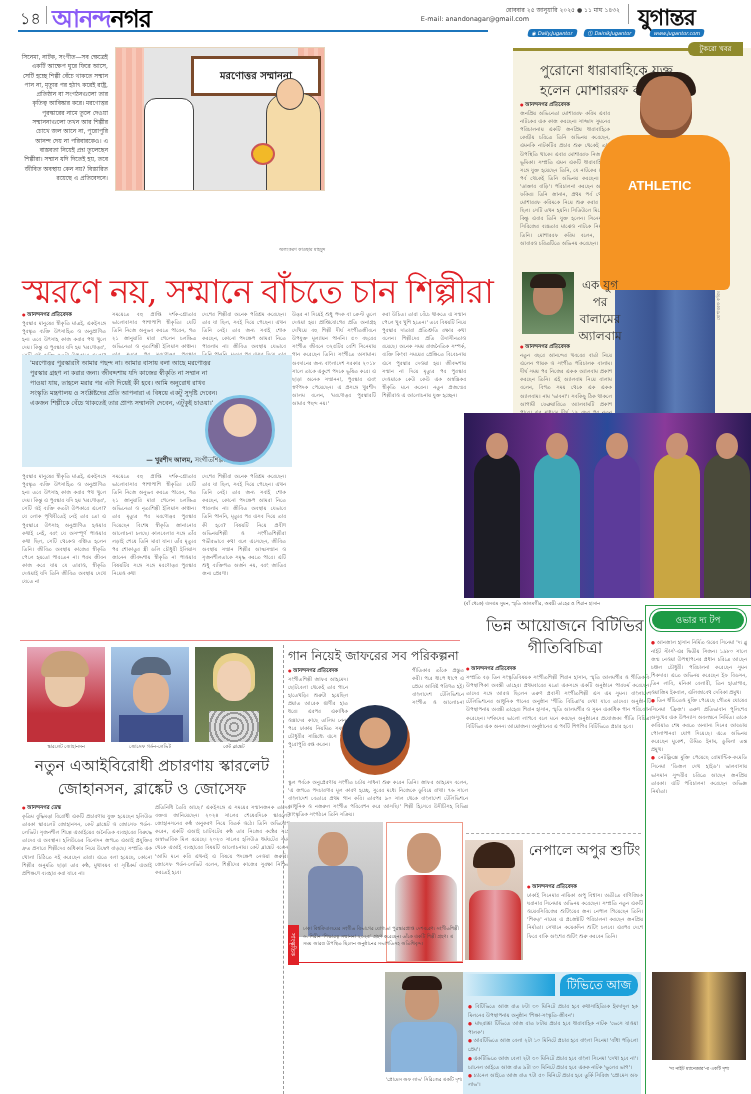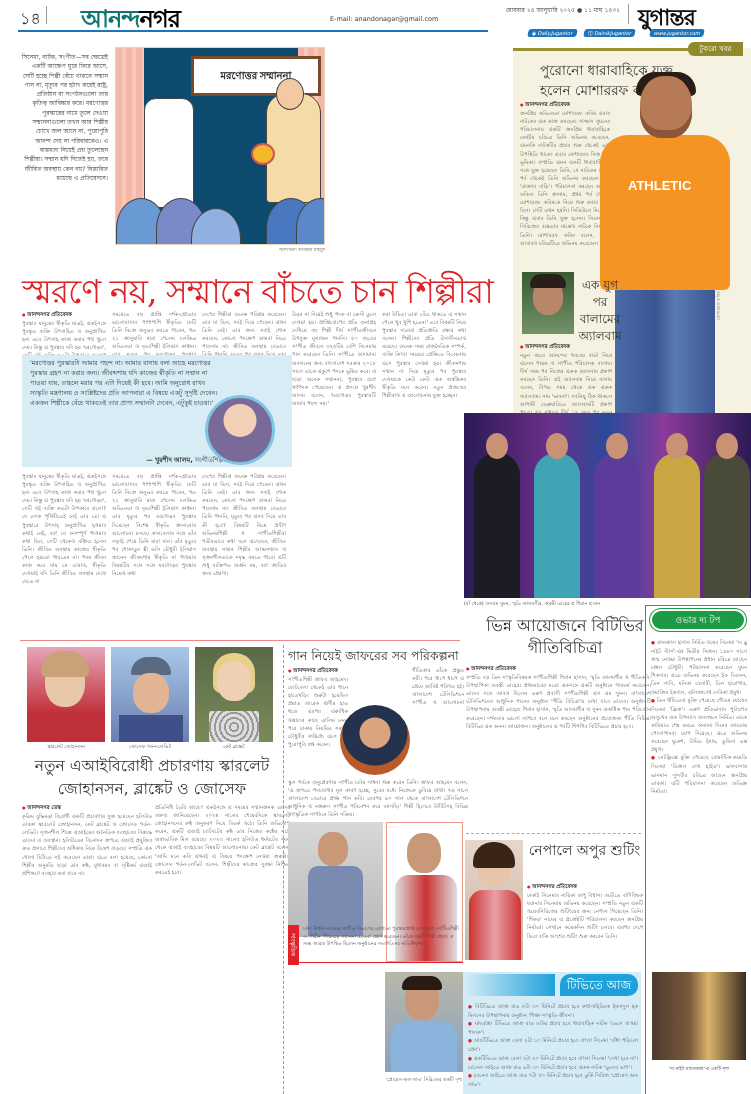--- a/index.html
+++ b/index.html
@@ -3,32 +3,32 @@
 <meta charset="utf-8">
 <style>
   * { box-sizing: border-box; margin: 0; padding: 0; }
   body { width: 751px; height: 1094px; background: #fff; font-family: "DejaVu Sans", sans-serif; color: #333; position: relative; overflow: hidden; }
   .abs { position: absolute; }
   
   .masthead { left: 0; top: 0; width: 691px; height: 38px; }
   .page-no { left: 20px; top: 6px; font-size: 16px; color: #333; }
   .sec-divider { left: 46px; top: 6px; width: 1px; height: 18px; background: #999; }
   .sec-title { left: 52px; top: 0px; font-size: 24px; font-weight: bold; letter-spacing: -1px; }
-  .sec-title .p1 { color: #0f766e; margin-left: 29px; }
+  .sec-title .p1 { color: #8b5cf6; }
   .sec-title .p2 { color: #000000; }
   .header-rule { left: 18px; top: 30px; width: 470px; height: 2px; background: #1c75bc; }
   .date-line { left: 330px; top: 5px; width: 290px; text-align: right; font-size: 6px; color: #444; }
-  .email-line { left: 330px; top: 15px; width: 290px; text-align: left; font-size: 6.5px; color: #444; }
+  .email-line { left: 330px; top: 15px; width: 290px; text-align: center; font-size: 6.5px; color: #444; }
   .logo-div { left: 628px; top: 4px; width: 1px; height: 20px; background: #999; }
   .logo { left: 638px; top: 0px; font-size: 22px; font-weight: bold; color: #111; font-family: "DejaVu Serif", serif; letter-spacing: -1px; }
   .social { top: 29px; height: 8px; font-size: 5px; color: #fff; background: #1c75bc; border-radius: 3px; padding: 1px 4px; line-height: 6px; transform: skewX(-12deg); }
   
   .intro { left: 20px; top: 52px; width: 88px; font-size: 6px; line-height: 9.3px; text-align: right; color: #444; }
   
-  .cartoon { left: 115px; top: 47px; width: 210px; height: 198px; background: #0c4a6e; overflow: hidden; border: 1px solid #e6d4bb; font-family: Liberation Serif, serif; }
+  .cartoon { left: 115px; top: 47px; width: 210px; height: 144px; background: #e5e5e5; overflow: hidden; border: 1px solid #e6d4bb; }
   .curtain { left: 0; top: 0; width: 28px; height: 198px; background: repeating-linear-gradient(90deg, #f4b7a5 0 6px, #f8c8b8 6px 10px); }
   .curtain.r { left: 182px; }
   .banner { left: 75px; top: 8px; width: 130px; height: 40px; background: #fff; border: 3px solid #7b4a2b; display:flex; align-items:center; justify-content:center; font-size: 10px; font-weight: bold; color:#222; }
   .presenter { left: 150px; top: 45px; width: 55px; height: 110px; background: #f5dba8; border-radius: 20px 20px 4px 4px; border: 1px solid #444; }
   .presenter-head { left: 160px; top: 30px; width: 28px; height: 32px; background: #f3c9a2; border-radius: 50%; border: 1px solid #444; }
   .trophy { left: 135px; top: 95px; width: 24px; height: 22px; border-radius: 50%; background: #f2b928; border: 2px solid #c55; }
   .receiver { left: 28px; top: 50px; width: 50px; height: 110px; background: #fff; border: 1px solid #444; border-radius: 12px 12px 0 0; }
   .audience { top: 150px; width: 50px; height: 60px; border-radius: 50% 50% 0 0; border: 1px solid #444; }
   .cartoon-credit { left: 250px; top: 247px; width: 75px; text-align: right; font-size: 4.5px; color: #666; }
   

